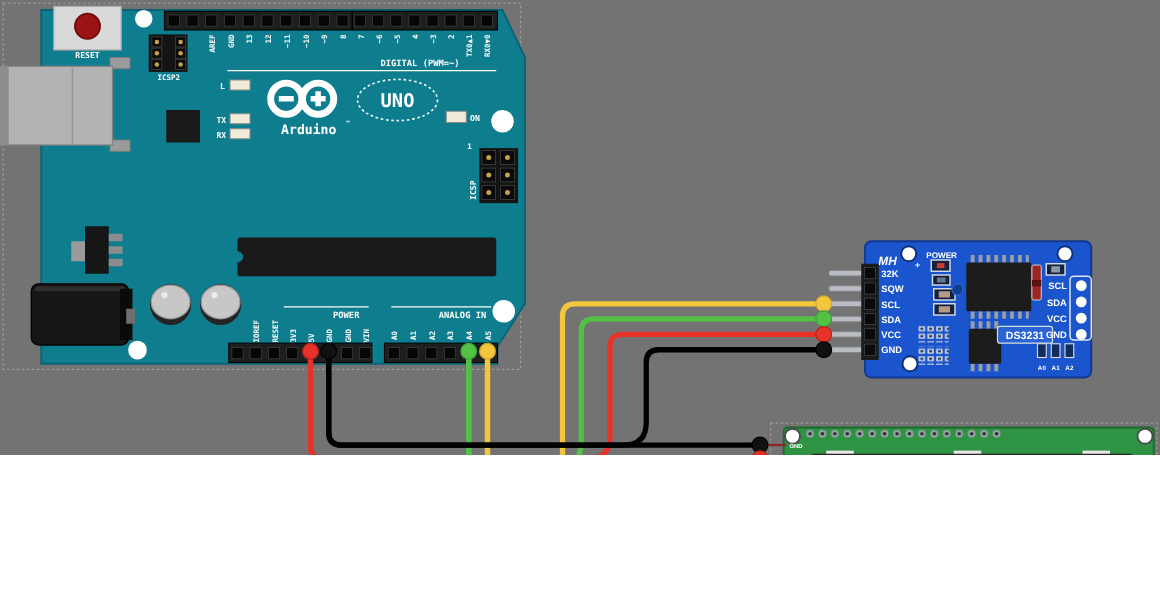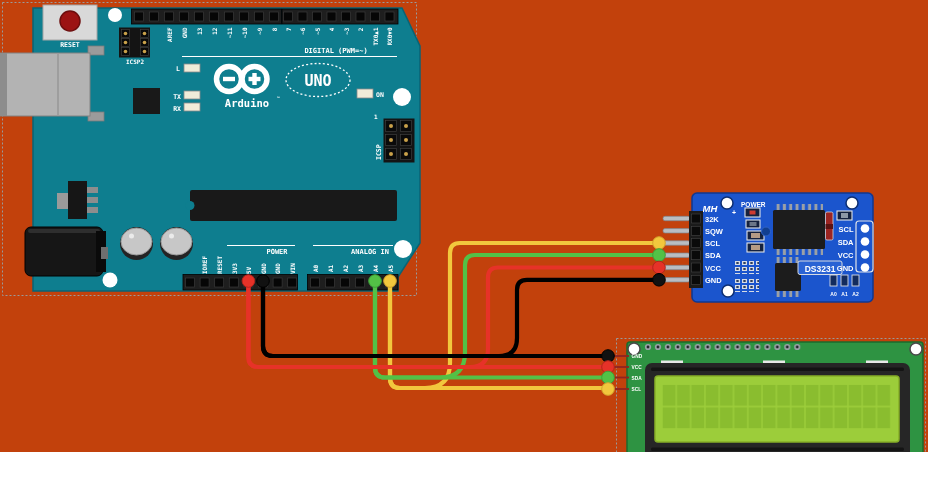--- a/index.html
+++ b/index.html
@@ -1,16 +1,16 @@
 <!DOCTYPE html>
 <html><head>
 <meta charset="utf-8">
 <style>
   html,body{margin:0;padding:0;background:#fff;}
-  .stage{position:relative;width:928px;height:452px;background:#c2410c;overflow:hidden;}
+  .stage{position:relative;width:928px;height:364px;background:#737373;overflow:hidden;}
   svg{position:absolute;left:0;top:0;}
   .slk{font-family:"DejaVu Sans Mono",monospace;fill:#ffffff;font-weight:bold;}
   .rlb{font-family:"Liberation Sans",sans-serif;font-weight:bold;fill:#ffffff;}
   .f42{font-size:4.6px}.f48{font-size:4.8px}.f5{font-size:5px}.f6{font-size:6px}
   .f65{font-size:6.5px}.f7{font-size:7px}.f75{font-size:7.5px}.f85{font-size:8.5px}
   .f95{font-size:9.5px}.f105{font-size:10.5px}.f15{font-size:15px}
   .pin{fill:#060606;stroke:#3a3a3a;stroke-width:.7}
   .strip{fill:#1e1e1e;stroke:#000;stroke-width:.8}
   .hdrsq{fill:#0a0a0a;stroke:#444;stroke-width:.6}
   .led{fill:#f1ecd9;stroke:#8a8a8a;stroke-width:.8}

